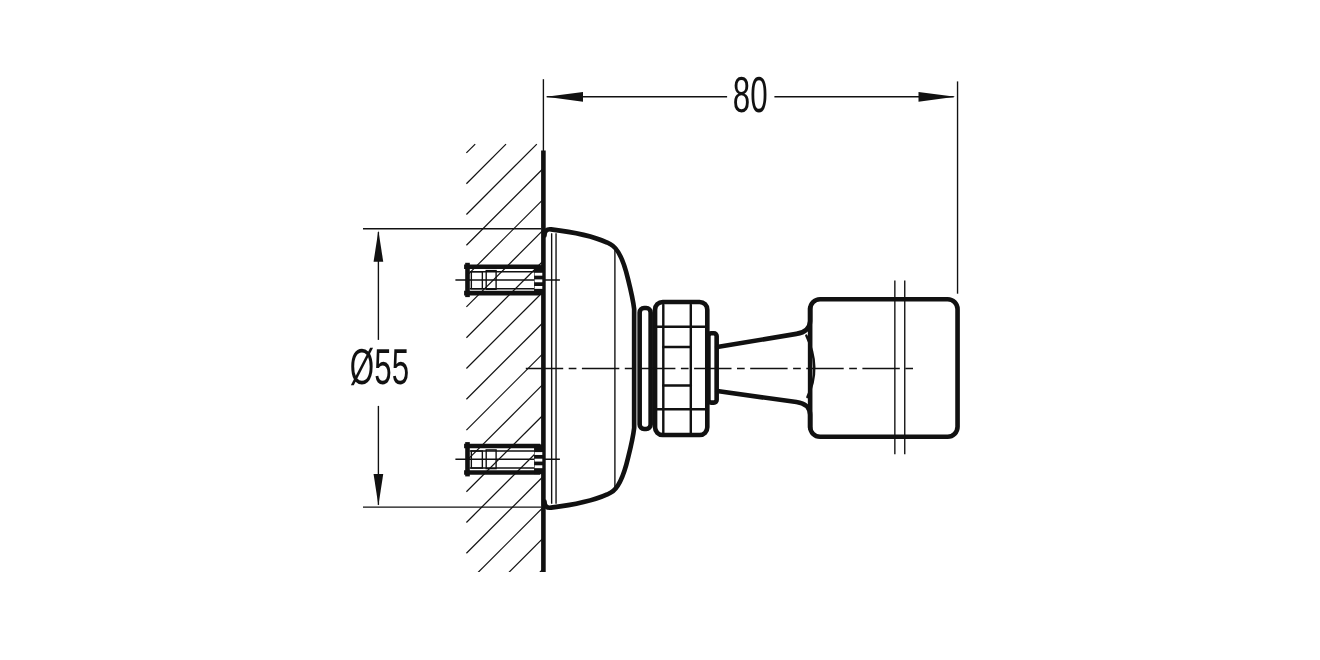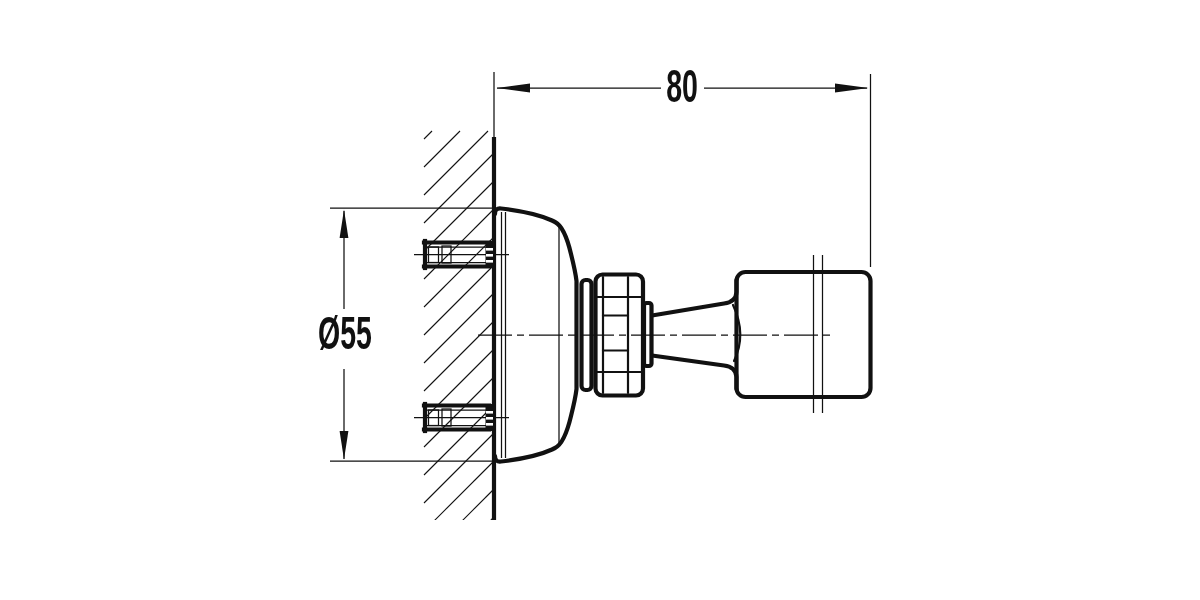--- a/index.html
+++ b/index.html
@@ -4,21 +4,20 @@
 <style>
   :root{
     --line-color:#111111;
     --bg-color:#ffffff;
   }
   html,body{margin:0;padding:0;background:var(--bg-color);}
   .stage{
     width:1200px;height:520px;background:var(--bg-color);
     position:relative;overflow:hidden;
     font-family:"Liberation Sans", sans-serif;
-    font-weight:bold;
   }
   svg{display:block;}
   .thick{stroke:var(--line-color);stroke-width:4.2;fill:none;stroke-linejoin:round;stroke-linecap:round;}
   .thick-sq{stroke:var(--line-color);stroke-width:4.2;fill:none;stroke-linecap:square;}
   .med{stroke:var(--line-color);stroke-width:2.2;fill:none;stroke-linecap:round;}
   .thin{stroke:var(--line-color);stroke-width:1.25;fill:none;stroke-linecap:butt;}
   .hatch{stroke:var(--line-color);stroke-width:1.1;fill:none;}
   .center{stroke:var(--line-color);stroke-width:1.25;fill:none;stroke-dasharray:34 5 7 5;}
   .arrow{fill:var(--line-color);stroke:none;}
   .solidfill{fill:var(--line-color);stroke:none;}

